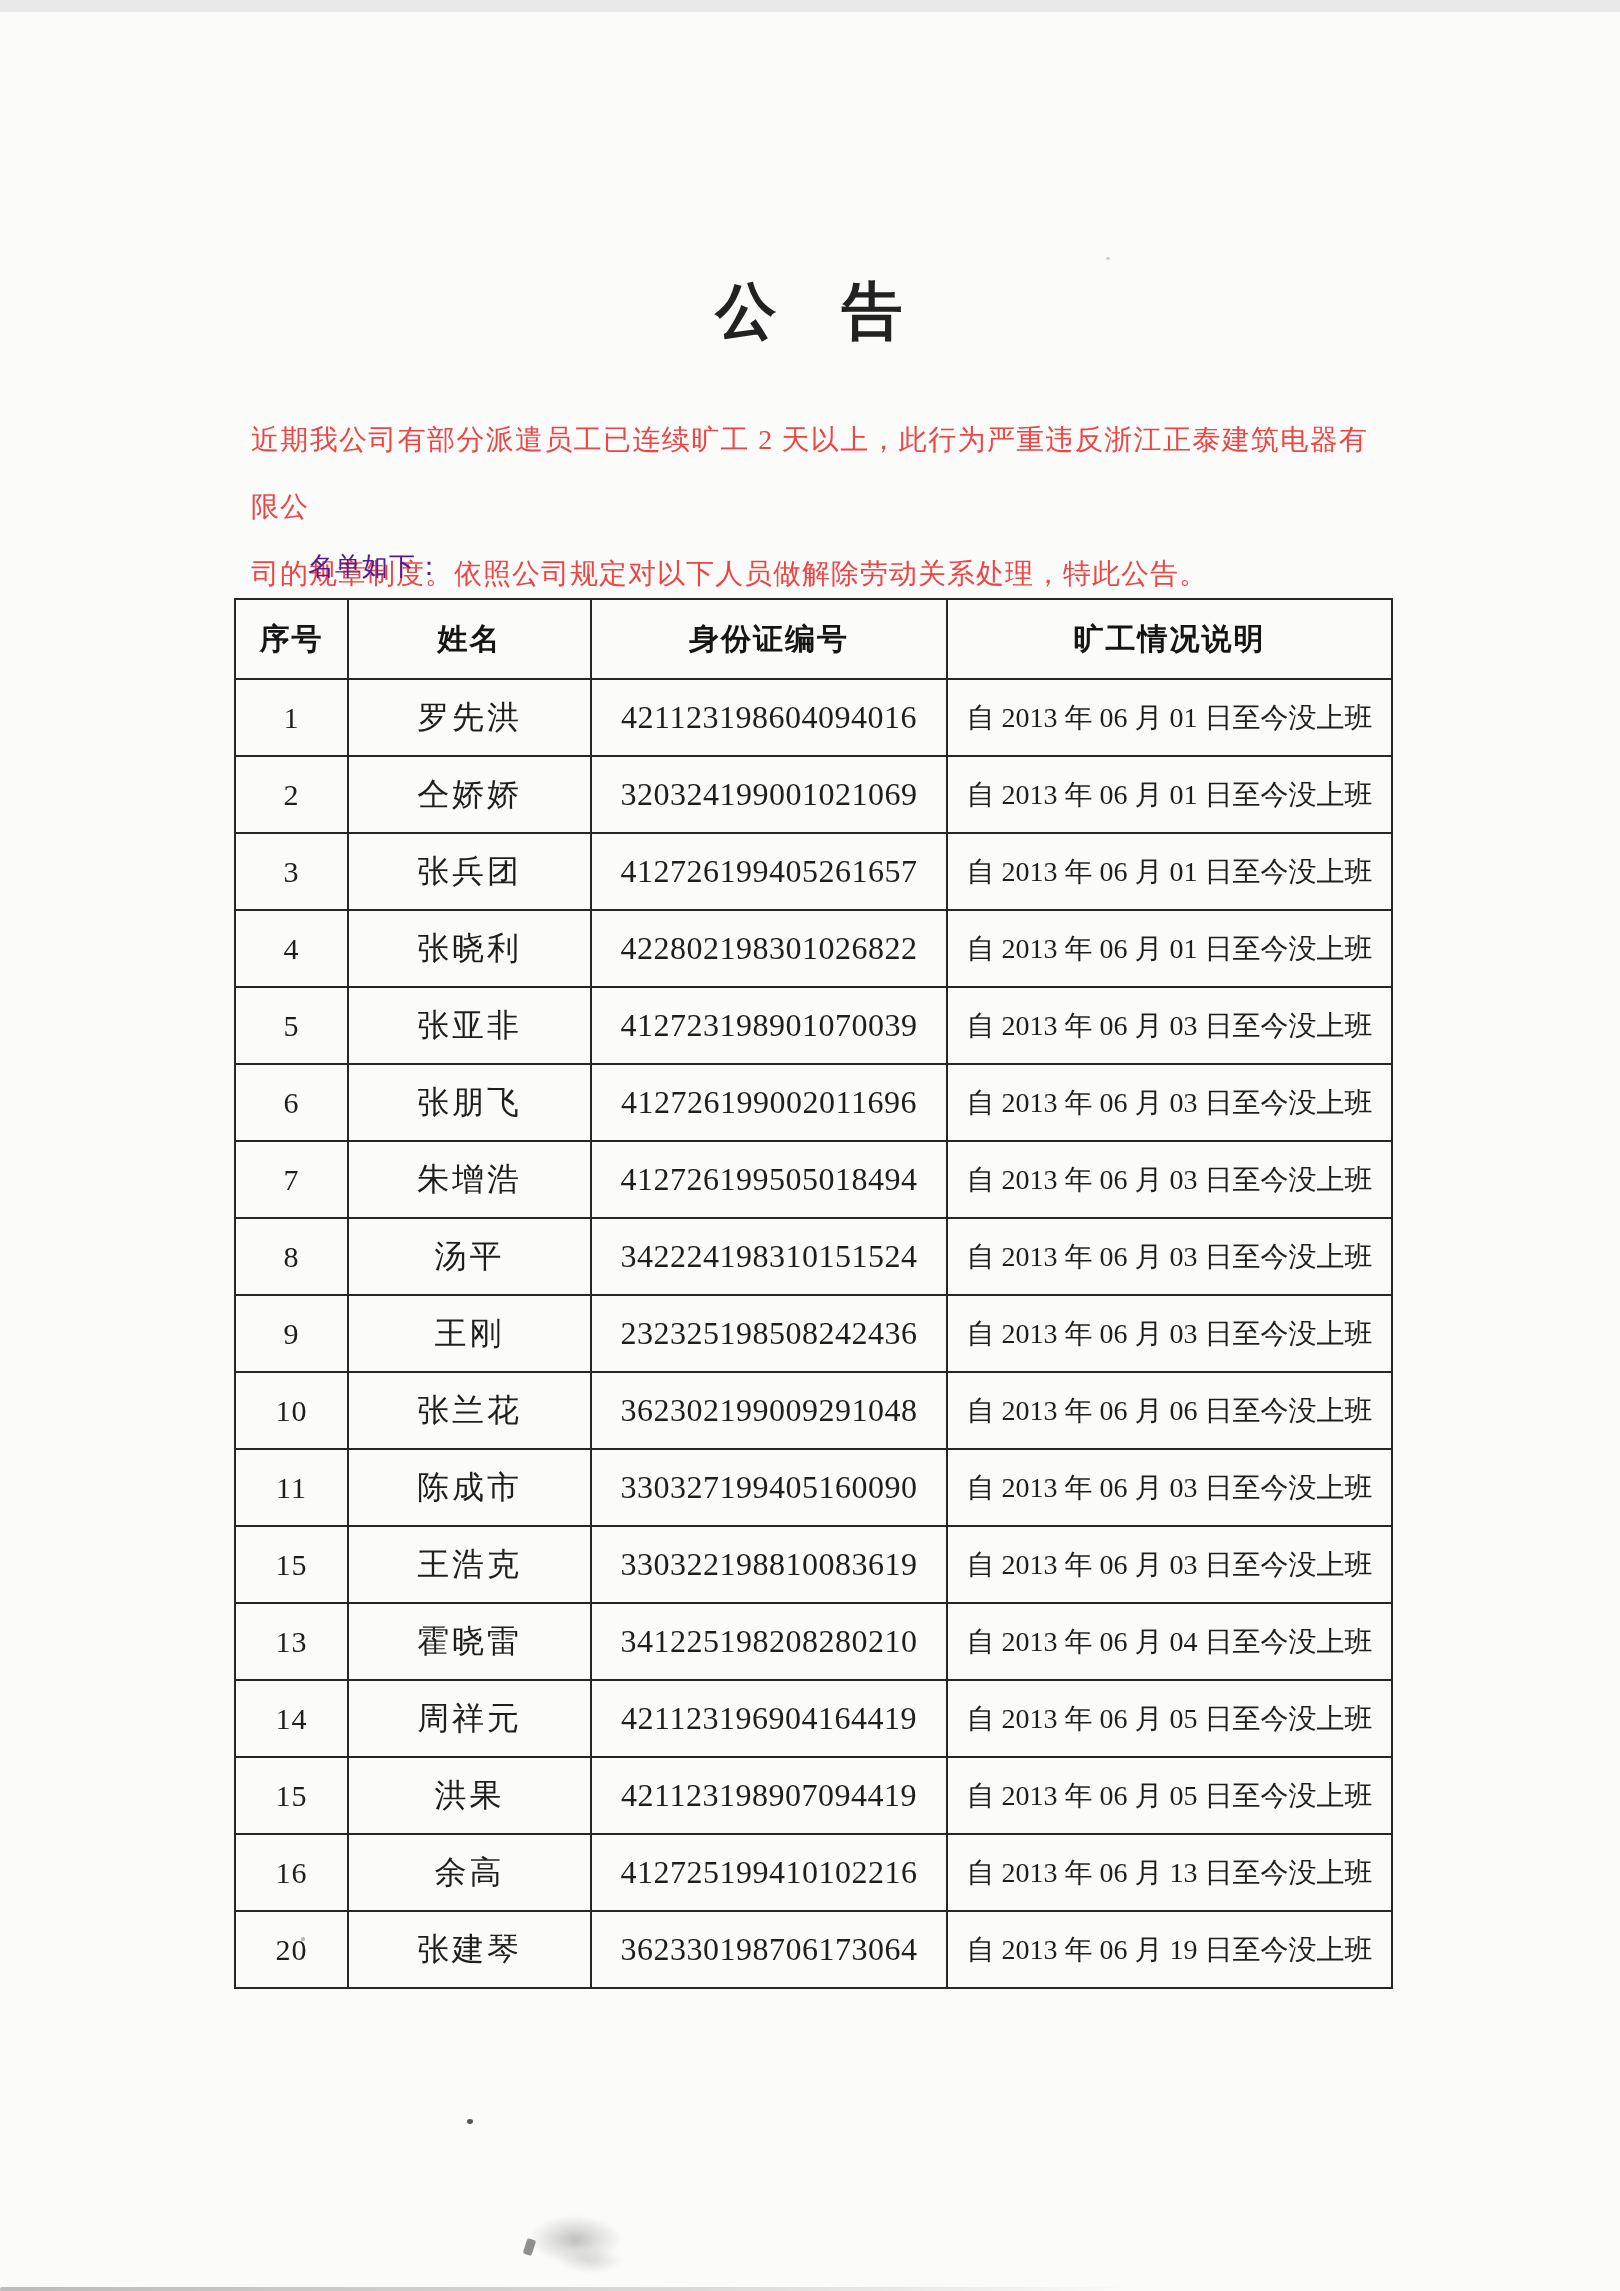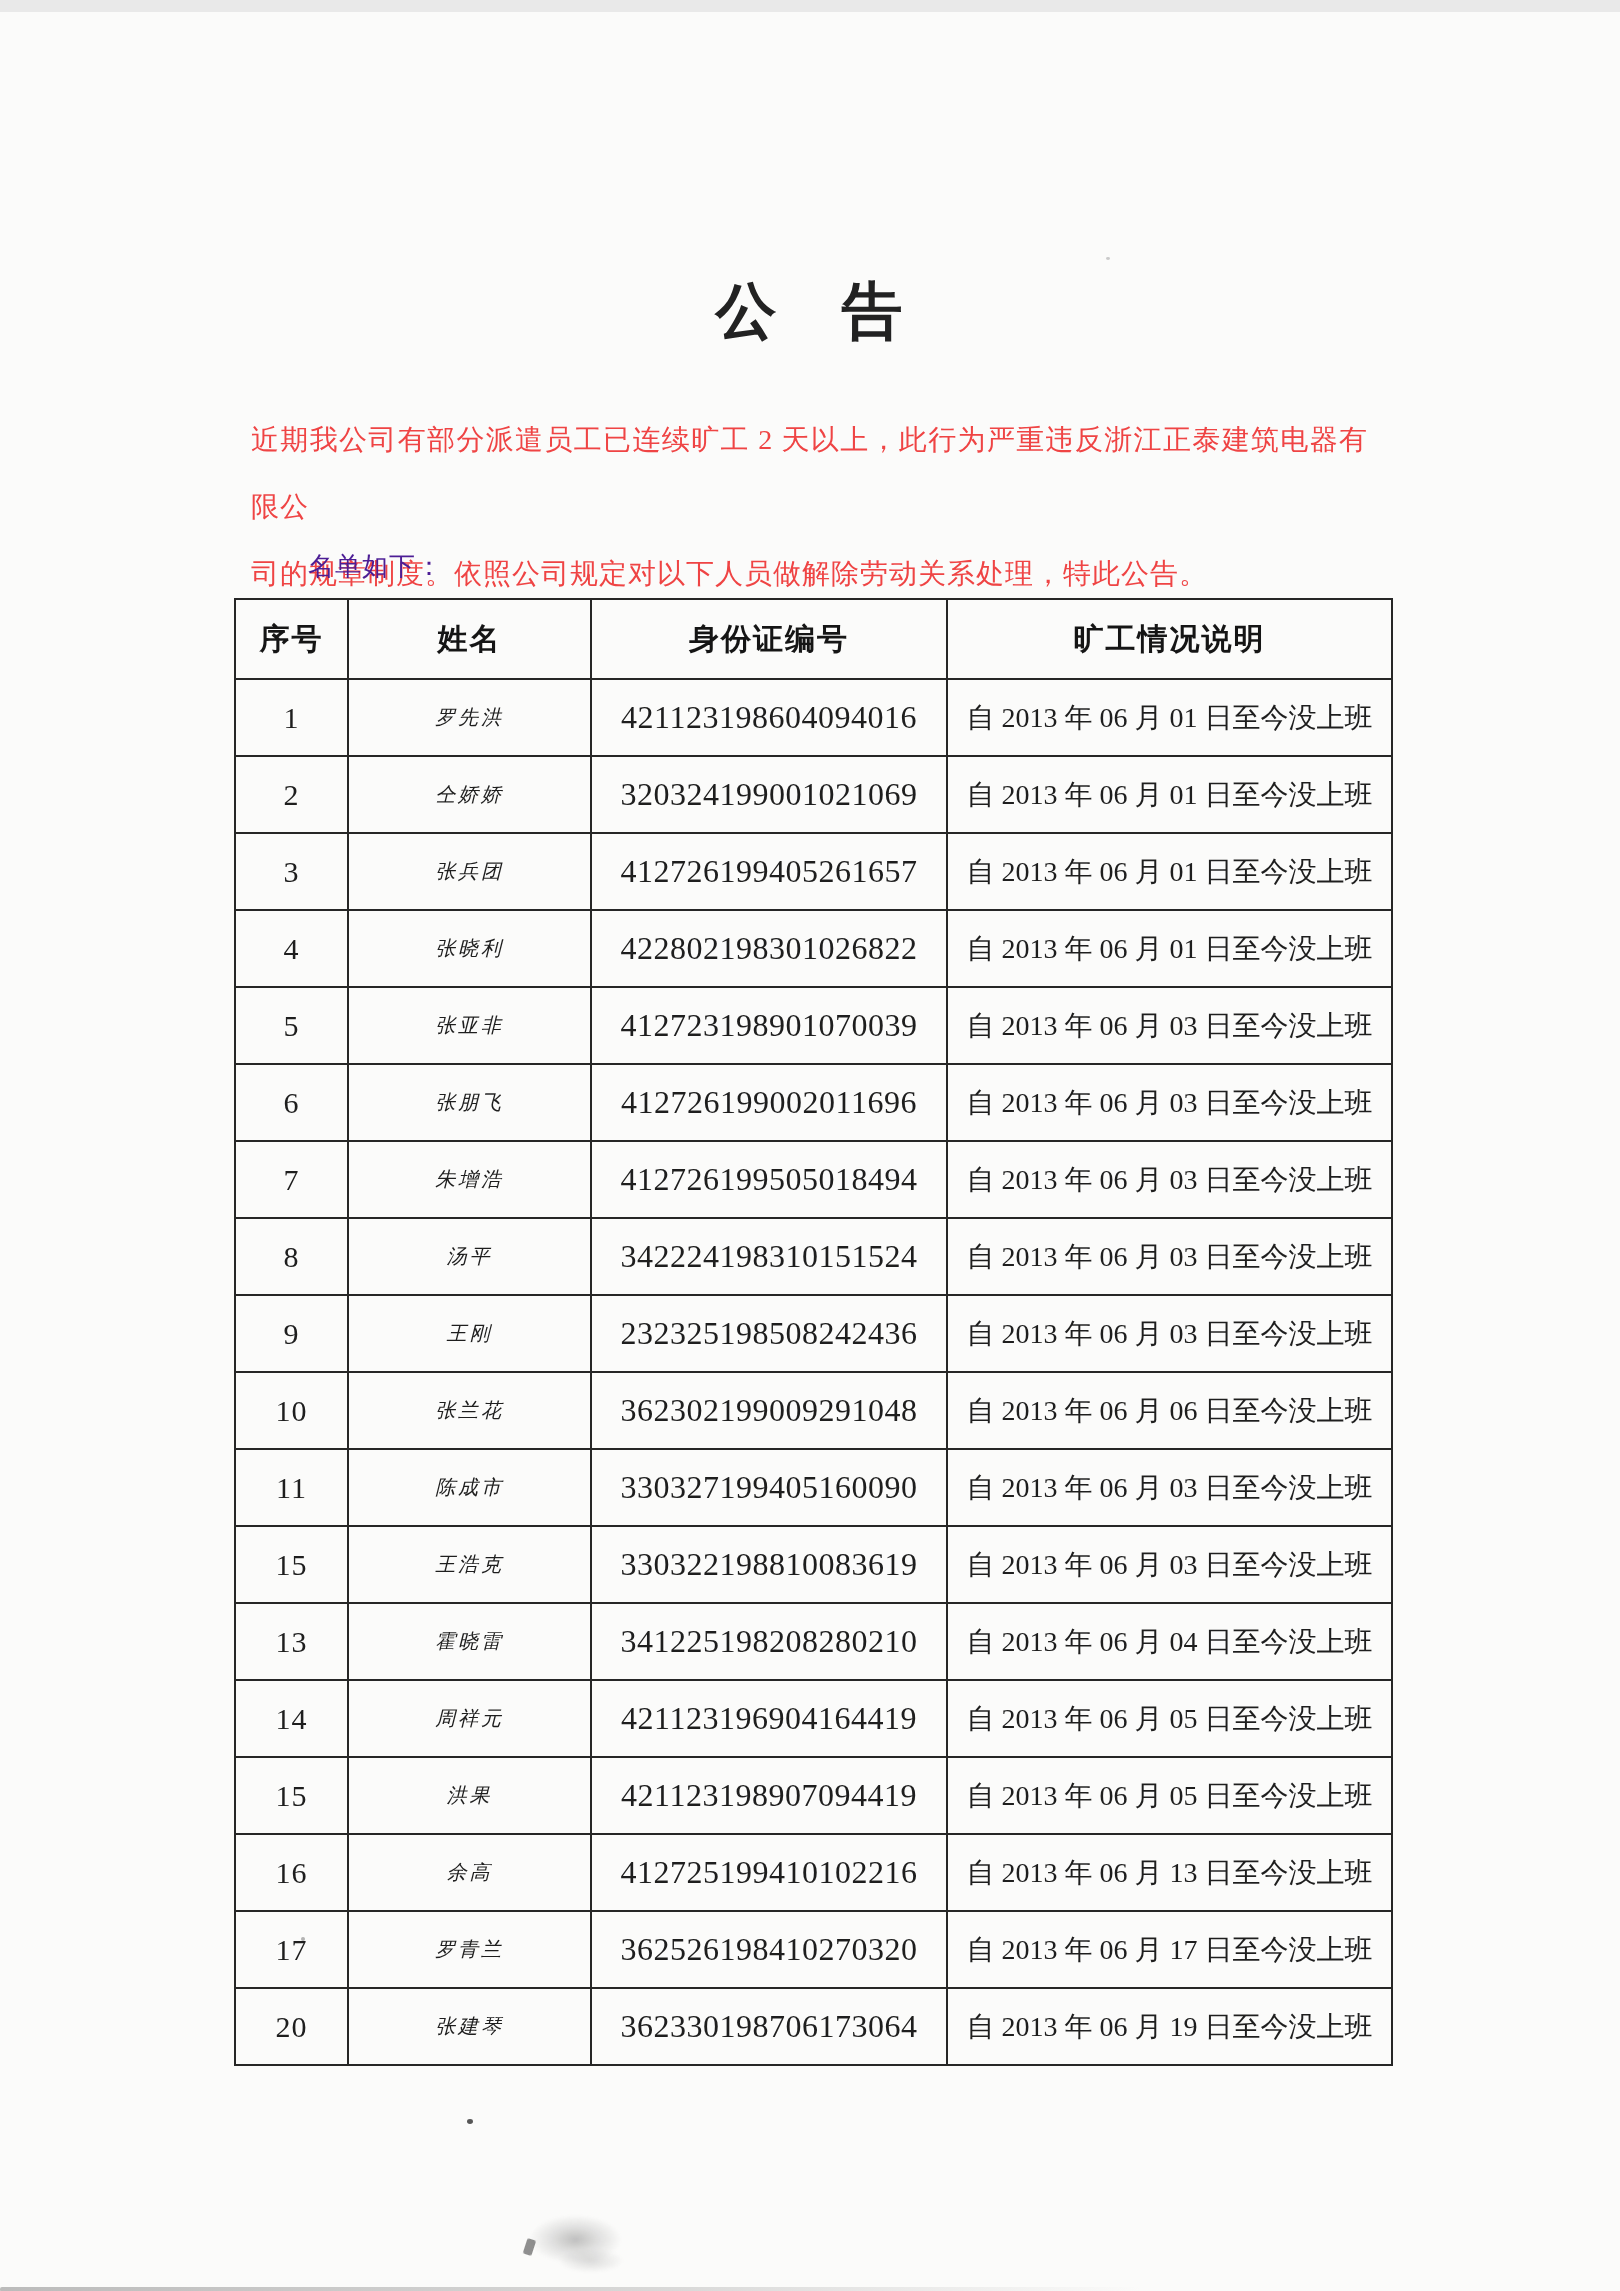--- a/index.html
+++ b/index.html
@@ -56,21 +56,21 @@
   table.roster{border:2.9px solid #222;padding-left:28px;}
   table.roster th{
     height:78px;
     font-size:30px;
     font-weight:bold;
     letter-spacing:2px;
     color:#151515;
   }
   table.roster td{height:75px;}
   td.c0{font-size:30px;letter-spacing:1px;}
-  td.c1{font-size:20px;letter-spacing:2.9px;font-style:italic;}
+  td.c1{font-size:32px;letter-spacing:2.9px;}
   td.c2{font-size:32px;letter-spacing:0.5px;}
   td.c3{font-size:28px;letter-spacing:0px;}
   
   .dot1{position:absolute;left:467px;top:2107px;width:5.9px;height:4.9px;border-radius:50%;background:rgba(45,45,45,.8);}
   .dot2{position:absolute;left:301px;top:1925px;width:3.9px;height:3.9px;border-radius:50%;background:rgba(90,90,90,.45);}
   .dot3{position:absolute;left:1106px;top:245px;width:3.9px;height:2.9px;border-radius:50%;background:rgba(130,130,130,.4);}
   .smudge{
     position:absolute;left:529px;top:2203px;width:103px;height:61px;
     background:
       radial-gradient(closest-side at 45% 40%, rgba(95,95,95,.38), rgba(120,120,120,.18) 55%, rgba(140,140,140,0) 100%),
@@ -208,26 +208,20 @@
           <td class="c2">421123198907094419</td>
           <td class="c3">自 2013 年 06 月 05 日至今没上班</td>
         </tr>
         <tr>
           <td class="c0">16</td>
           <td class="c1">余高</td>
           <td class="c2">412725199410102216</td>
           <td class="c3">自 2013 年 06 月 13 日至今没上班</td>
         </tr>
         <tr>
-          <td class="c0">17</td>
-          <td class="c1">罗青兰</td>
-          <td class="c2">362526198410270320</td>
-          <td class="c3">自 2013 年 06 月 17 日至今没上班</td>
-        </tr>
-        <tr>
           <td class="c0">20</td>
           <td class="c1">张建琴</td>
           <td class="c2">362330198706173064</td>
           <td class="c3">自 2013 年 06 月 19 日至今没上班</td>
         </tr>
       </tbody>
   </table>
 
   <div class="dot1"></div>
   <div class="dot2"></div>

